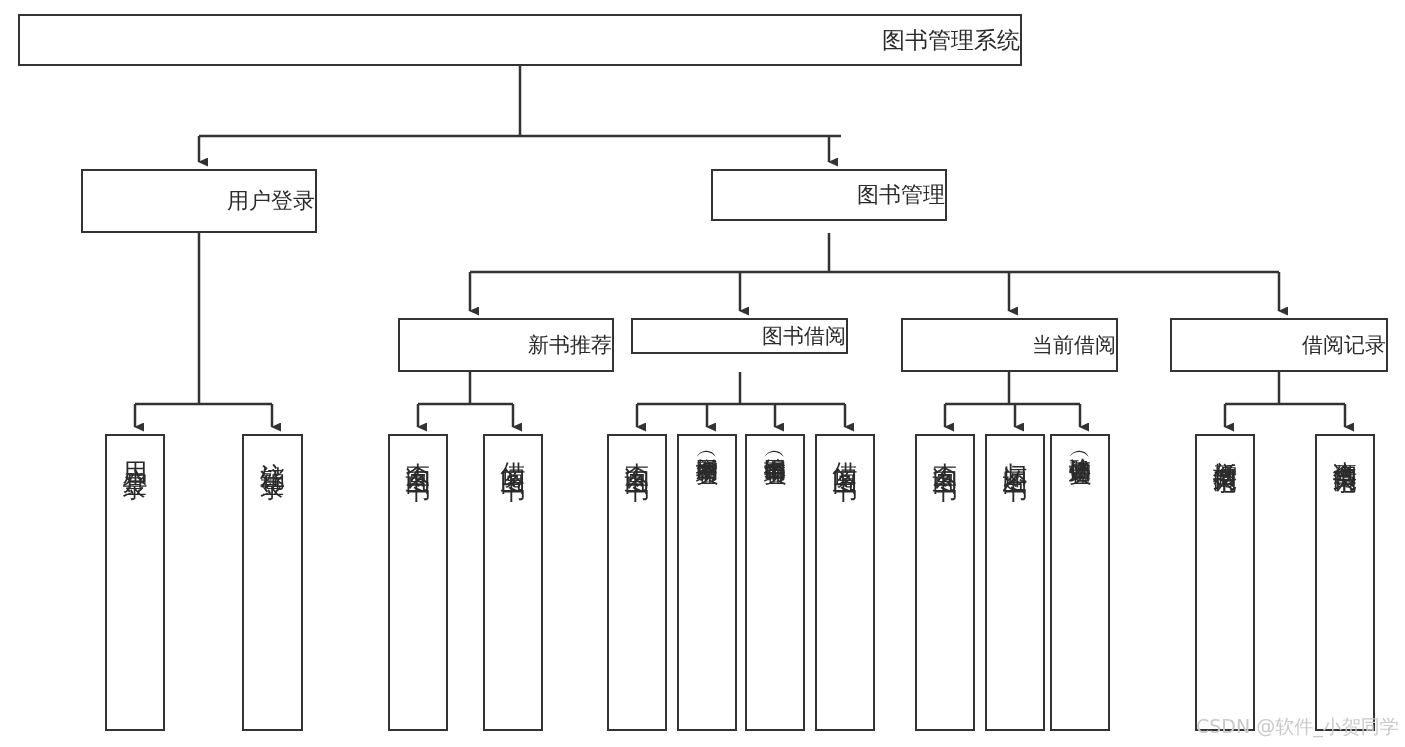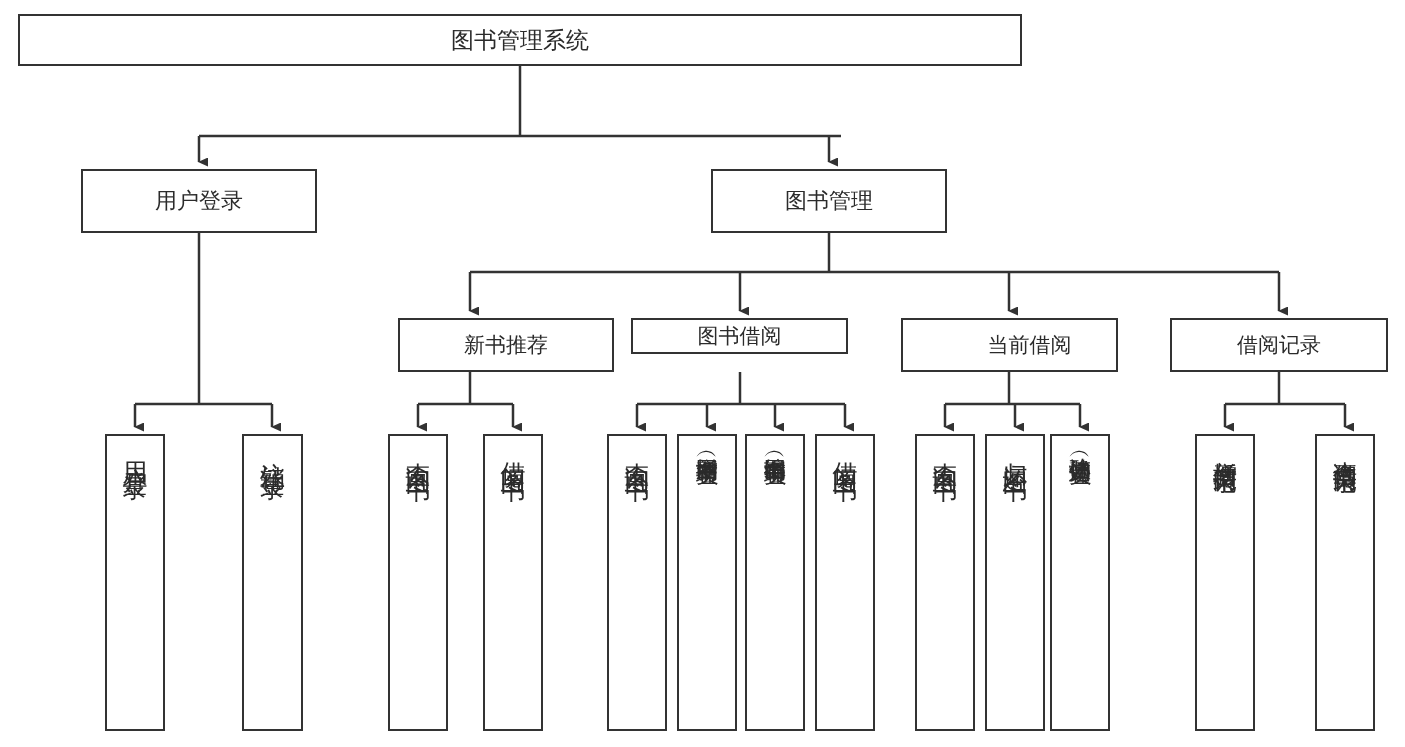--- a/index.html
+++ b/index.html
@@ -25,21 +25,21 @@
     width: 1405px;
     height: 747px;
   }
   .node-box {
     position: absolute;
     box-sizing: border-box;
     background: #ffffff;
     border: 2.5px solid #333333;
     display: flex;
     align-items: center;
-    justify-content: center;
+    justify-content: flex-end;
     overflow: hidden;
   }
   .node-label {
     color: #2b2b2b;
     font-family: "DejaVu Sans", "Liberation Sans", sans-serif;
     text-align: center;
     line-height: 1.15;
     white-space: nowrap;
   }
   .lvl0 .node-label { font-size: 23px; }
@@ -116,21 +116,21 @@
   </svg>
 
   <div class="node-box lvl0" id="node-root" style="left: 18px; top: 14px; width: 1004px; height: 52px;">
     <span class="node-label">图书管理系统</span>
   </div>
 
   <div id="level1-layer">
       <div class="node-box lvl1" style="left: 81px; top: 169px; width: 236px; height: 64px; position: absolute;">
         <span class="node-label">用户登录</span>
       </div>
-      <div class="node-box lvl1" style="left: 711px; top: 169px; width: 236px; height: 64px; position: absolute;">
+      <div class="node-box lvl1" style="left: 711px; top: 169px; width: 236px; height: 52px; position: absolute;">
         <span class="node-label">图书管理</span>
       </div>
     </div>
   <div id="level2-layer">
       <div class="node-box lvl2" style="left: 362px; top: 318px; width: 216px; height: 54px; position: absolute; margin-left: 36px;">
         <span class="node-label">新书推荐</span>
       </div>
       <div class="node-box lvl2" style="left: 631px; top: 318px; width: 217px; height: 36px; position: absolute;">
         <span class="node-label">图书借阅</span>
       </div>
@@ -176,13 +176,14 @@
         <span class="node-label" style="font-size: 22px; letter-spacing: 1px;">确认归还（管理员）</span>
       </div>
       <div class="node-box leaf" style="position: absolute; left: 1195px; top: 434px; width: 60px; height: 297px;">
         <span class="node-label" style="font-size: 24px; letter-spacing: 2px;">新增借阅记录</span>
       </div>
       <div class="node-box leaf" style="position: absolute; left: 1315px; top: 434px; width: 60px; height: 297px;">
         <span class="node-label" style="font-size: 24px; letter-spacing: 2px;">查询借阅记录</span>
       </div>
     </div>
 
+  <div class="watermark" style="left:1196px; top:714px;">CSDN @软件_小贺同学</div>
 </div>
 
 </body></html>

